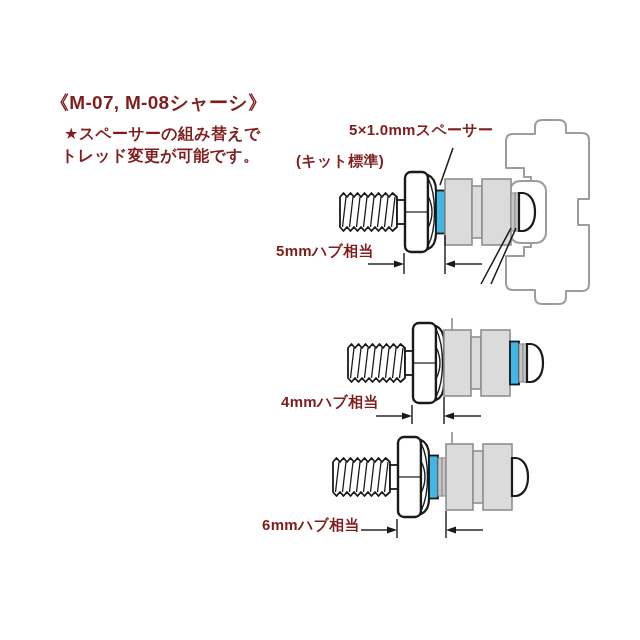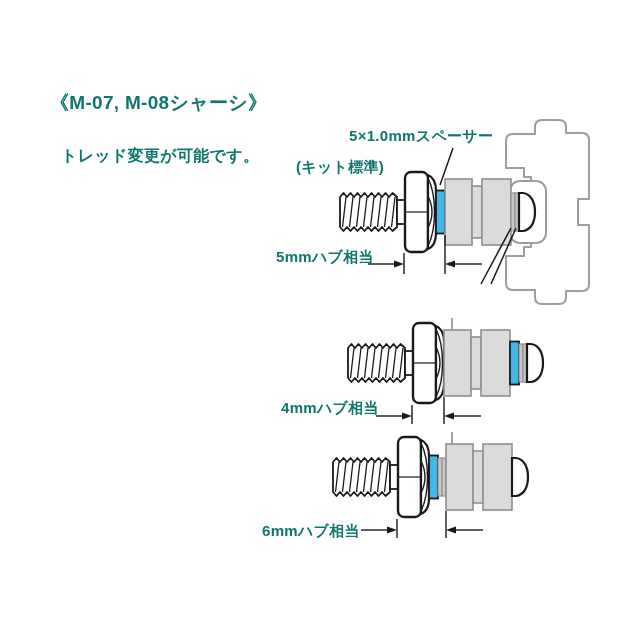--- a/index.html
+++ b/index.html
@@ -1,23 +1,23 @@
 <!DOCTYPE html>
 <html><head>
 <meta charset="utf-8">
 <style>
   html,body{margin:0;padding:0;background:#fff;}
   #canvas{
     position:relative;width:640px;height:640px;background:#ffffff;overflow:hidden;
-    font-family:"Liberation Sans","DejaVu Sans",sans-serif;color:#0f766e;
+    font-family:"Liberation Sans","DejaVu Sans",sans-serif;color:#7f1d1d;
   }
   .lbl{position:absolute;font-weight:bold;white-space:nowrap;letter-spacing:0.3px;}
   .title{font-size:19px;}
   .note{font-size:16px;}
-  .part-label{font-size:15px;margin-top:6px;}
+  .part-label{font-size:15px;}
   svg{position:absolute;left:0;top:0;}
 </style>
 </head>
 <body>
 
 <div id="canvas">
 
   <svg width="640" height="640" viewBox="0 0 640 640">
     <defs>
       <g id="screwAssy">
@@ -94,20 +94,21 @@
         <line x1="446" y1="511" x2="446" y2="538"></line>
         <line x1="361" y1="530" x2="388" y2="530"></line>
         <line x1="455" y1="530" x2="483" y2="530"></line>
         <polygon points="397,530 387,526.5 387,533.5" fill="#1a1a1a" stroke="none"></polygon>
         <polygon points="446,530 456,526.5 456,533.5" fill="#1a1a1a" stroke="none"></polygon>
       </g>
     </g>
   </svg>
 
   <div class="lbl title" style="left:50px;top:90px;">《M-07, M-08シャーシ》</div>
+  <div class="lbl note" style="left:64px;top:124px;">★スペーサーの組み替えで</div>
   <div class="lbl note" style="left:61px;top:146px;">トレッド変更が可能です。</div>
   <div class="lbl part-label" style="left:349px;top:121px;">5×1.0mmスペーサー</div>
   <div class="lbl part-label" style="left:296px;top:152px;">(キット標準)</div>
   <div class="lbl part-label" style="left:276px;top:242px;">5mmハブ相当</div>
   <div class="lbl part-label" style="left:281px;top:393px;">4mmハブ相当</div>
   <div class="lbl part-label" style="left:262px;top:516px;text-align:right;">6mmハブ相当</div>
 
 </div>
 
 </body></html>

